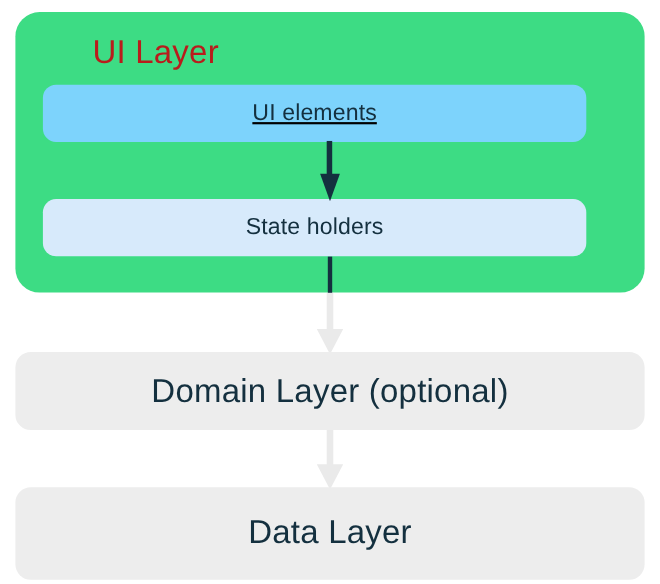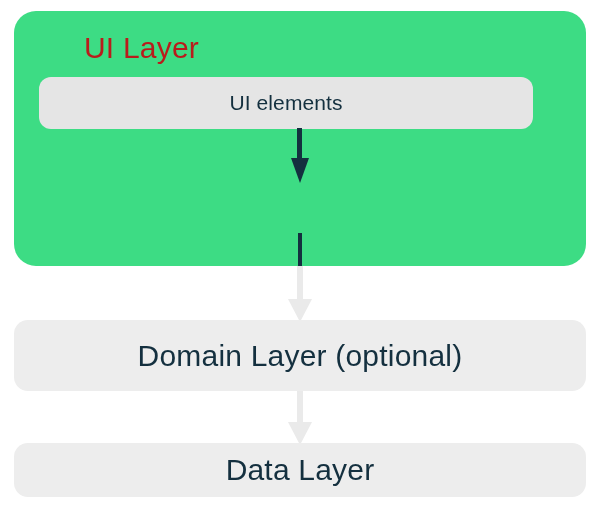--- a/index.html
+++ b/index.html
@@ -61,22 +61,23 @@
     font-size: 21px;
     font-weight: 400;
     color: #14303F;
     letter-spacing: 0.1px;
     line-height: 28px;
     white-space: nowrap;
   }
 
   .ui-elements-box {
     top: 77px;
-    background: #e5e5e5;
+    background: #7dd3fc;
     z-index: 3;
+    text-decoration: underline;
   }
   .state-holders-box {
     top: 181px;
     background: #D7EAFB;
     z-index: 3;
   }
 
   
   .layer-box {
     position: absolute;
@@ -97,21 +98,21 @@
     letter-spacing: 0.2px;
     line-height: 40px;
     white-space: nowrap;
   }
   .domain-layer-box {
     top: 320px;
     height: 71px;
   }
   .data-layer-box {
     top: 443px;
-    height: 54px;
+    height: 84px;
   }
 
   
   .arrow-svg {
     position: absolute;
     z-index: 4;
     pointer-events: none;
   }
   
   .arrow-ui-to-state {
@@ -161,20 +162,23 @@
 
   <svg class="arrow-svg arrow-ui-to-domain" viewBox="0 0 36 58">
     <rect x="15" y="0" width="6" height="36" fill="#EAEAEA"></rect>
     <polygon points="6,33 30,33 18,56" fill="#EAEAEA"></polygon>
   </svg>
 
   <div class="inner-box ui-elements-box">
     <span class="box-label">UI elements</span>
   </div>
 
+  <div class="inner-box state-holders-box">
+    <span class="box-label">State holders</span>
+  </div>
 
   <svg class="arrow-svg arrow-ui-to-state" viewBox="0 0 28 56">
     <rect x="11" y="0" width="5" height="33" fill="#14303F"></rect>
     <polygon points="5,30 23,30 14,55" fill="#14303F"></polygon>
   </svg>
 
   <div class="layer-box domain-layer-box">
     <span class="box-label">Domain Layer (optional)</span>
   </div>
 

